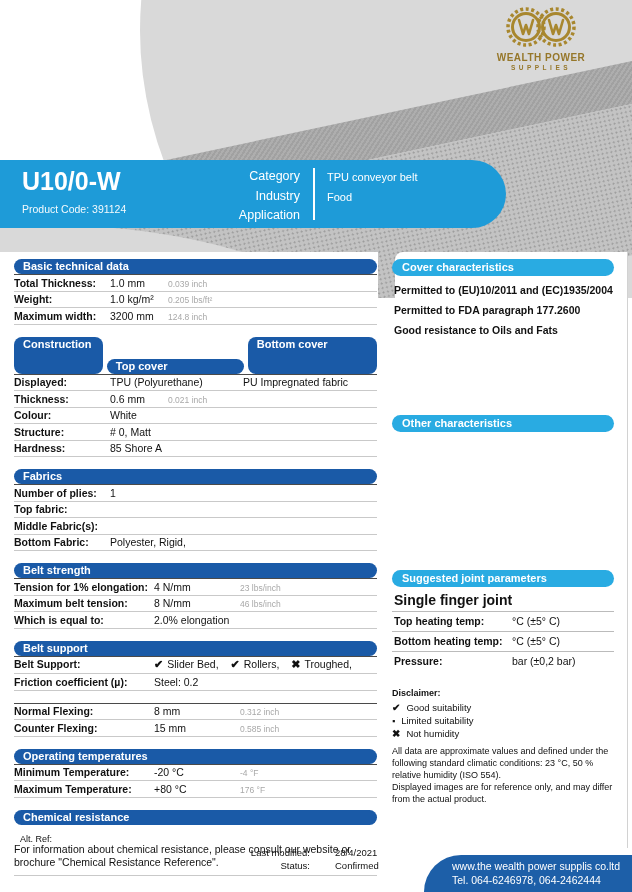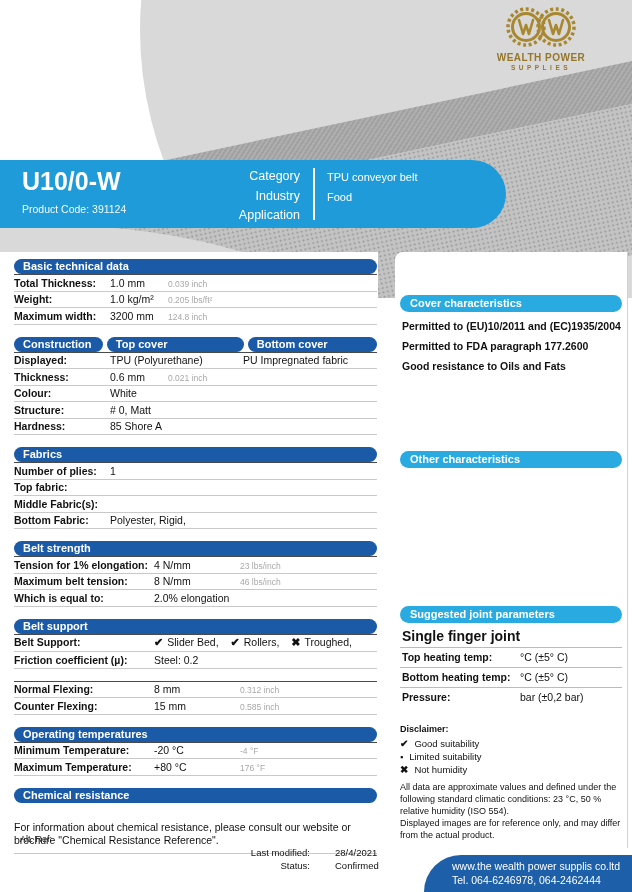--- a/index.html
+++ b/index.html
@@ -50,21 +50,21 @@
   .val{color:#111;flex-shrink:0;}
   .imp{font-size:8.5px;color:#a8a8a8;}
   .w96{width:96px;} .w58{width:58px;} .w140{width:140px;} .w86{width:86px;}
   .topcol{display:flex;align-items:baseline;width:133px;flex-shrink:0;}
   .flex1{flex:1;}
   .supp-item{margin-right:9px;}
   .bi{font-weight:bold;font-size:11px;margin-right:4px;}
   .chem-text{font-size:10.5px;line-height:1.25;padding:18px 0 6px;border-bottom:1px solid #c9c9c9;}
 
   
-  .col-right{position:absolute;left:400px;top:259px;width:222px;height:580px;z-index:4;margin-top:36px;}
+  .col-right{position:absolute;left:392px;top:259px;width:222px;height:580px;z-index:4;}
   .r-pill{background:#29abe2;color:#fff;font-weight:bold;font-size:11px;
           padding:2px 0 3px 10px;border-radius:9px;}
   .rsec{position:absolute;left:0;width:222px;}
   .cover-item{font-size:10.5px;font-weight:bold;margin-top:8px;padding-left:2px;line-height:1.15;}
   .joint-sub{font-weight:bold;font-size:14px;padding:5px 0 3px 2px;border-bottom:1px solid #bbb;}
   .jrow{display:flex;align-items:baseline;border-bottom:1px solid #bbb;padding:3px 0 4px 2px;font-size:10.5px;}
   .jrow:last-child{border-bottom:none;}
   .jrow .lbl{width:118px;}
   .disc-title{font-size:9px;font-weight:bold;}
   .legend{margin:4px 0 7px;}
@@ -154,21 +154,21 @@
           <span class="lbl w96">Maximum width:</span>
           <span class="val w58">3200 mm</span>
           <span class="imp">124.8 inch</span>
         </div>
       </div>
     </div>
 
     <div class="sec construction">
       <div class="pill-row">
         <div class="sec-h" style="width:92px;">Construction</div>
-        <div class="sec-h" style="width:142px;margin-left:4px;">Top cover</div>
+        <div class="sec-h" style="width:142px;margin-left:4px;margin-top:22px;">Top cover</div>
         <div class="sec-h" style="width:134px;margin-left:4px;">Bottom cover</div>
       </div>
       <div class="rows">
         <div class="row">
           <span class="lbl w96">Displayed:</span>
           <span class="topcol">
               <span class="val">TPU (Polyurethane)</span>
             </span>
           <span class="val flex1">PU Impregnated fabric</span>
         </div>

